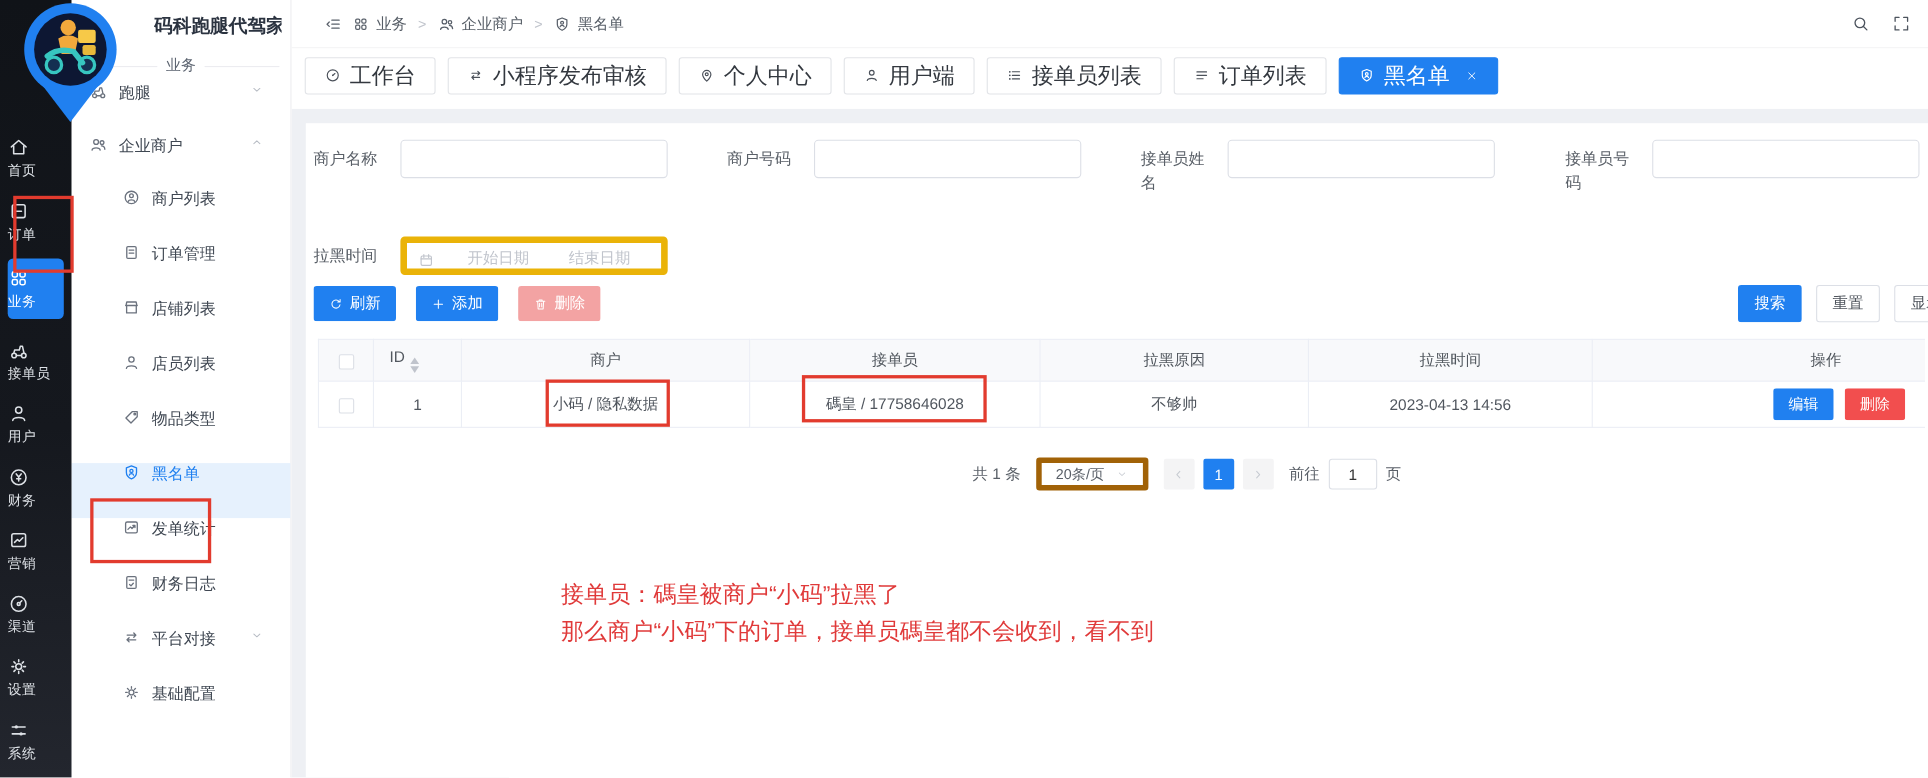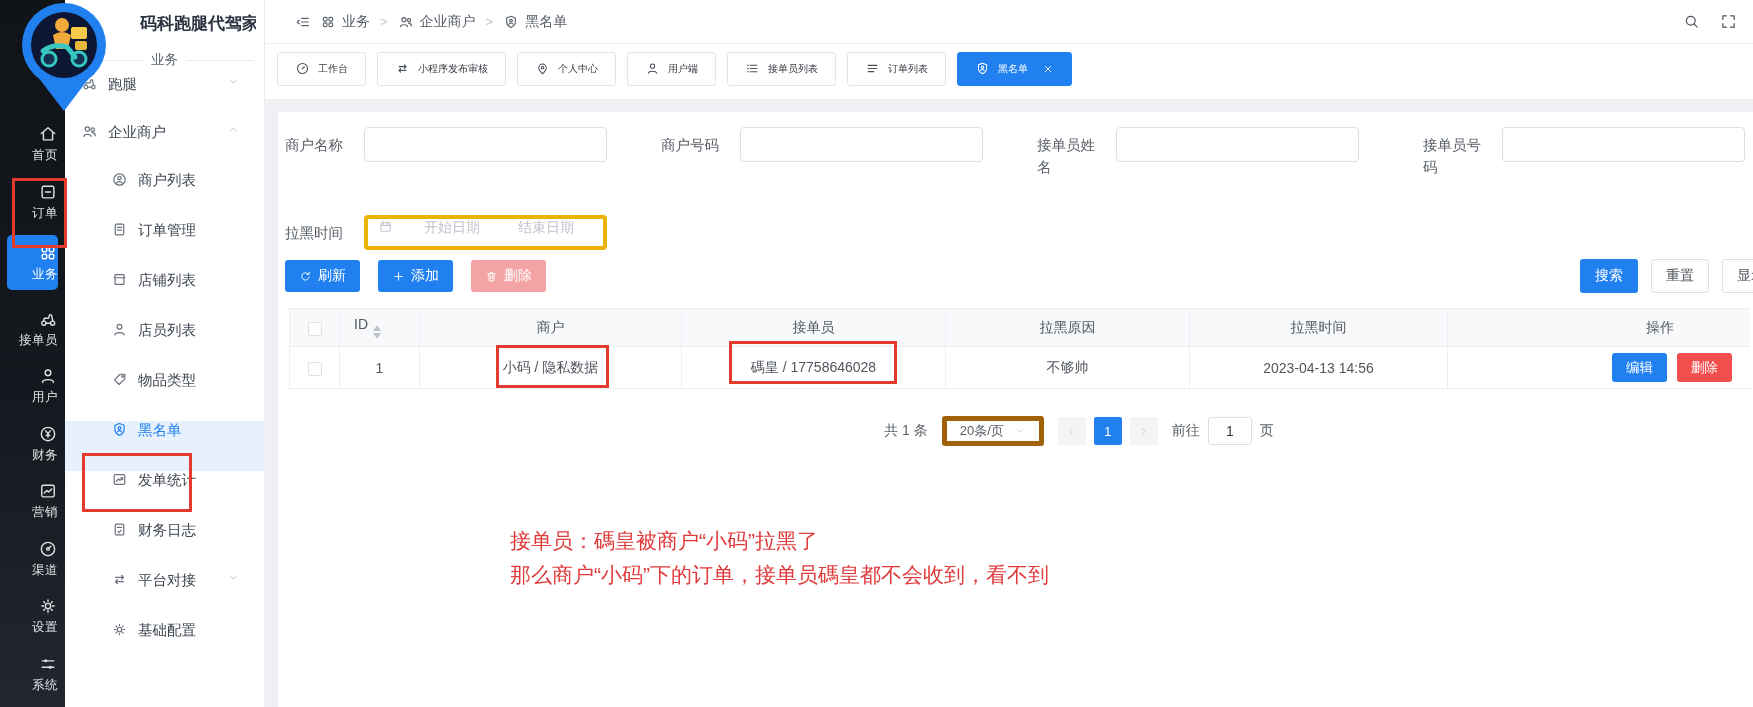--- a/index.html
+++ b/index.html
@@ -7,21 +7,21 @@
   body { font-family:"Liberation Sans","DejaVu Sans",sans-serif; background:#fff; }
   .page { position:relative; width:1753px; height:707px; overflow:hidden; background:#fff; }
   .ic { display:inline-flex; align-items:center; justify-content:center; flex:none; }
   .ic svg { width:100%; height:100%; display:block; }
 
   
   .rail { position:absolute; left:0; top:0; width:65px; height:707px;
           background:linear-gradient(180deg,#101318 0%,#15181e 55%,#23262e 100%);
           display:flex; flex-direction:column; align-items:center; padding-top:120px; z-index:5; }
   .rail-item { width:51px; height:56px; margin-bottom:9px; border-radius:5px; color:#dde1e6;
-               display:flex; flex-direction:column; align-items:flex-end; justify-content:center; cursor:pointer; }
+               display:flex; flex-direction:column; align-items:flex-start; justify-content:center; cursor:pointer; }
   .rail-item .ic { width:20px; height:20px; margin-bottom:3px; }
   .rail-item .lbl { font-size:12.5px; letter-spacing:.5px; }
   .rail-item.active { background:#2080f0; color:#fff; height:64px; margin-bottom:14px; }
 
   
   .logo { position:absolute; left:13px; top:1px; width:102px; height:112px; z-index:20; }
   .logo svg { width:100%; height:100%; }
 
   
   .sidebar { position:absolute; left:65px; top:0; width:200px; height:707px; background:#fff;
@@ -45,37 +45,37 @@
          padding:0 16px 0 30px; }
   .crumb { display:flex; align-items:center; gap:9px; color:#565d66; font-size:14px; }
   .crumb .ic { width:16px; height:16px; color:#5a616b; }
   .crumb .sep { color:#c0c4cc; font-size:13px; margin:0 1px; }
   .crumb-item { display:flex; align-items:center; gap:6px; cursor:pointer; }
   .hdr-right { margin-left:auto; display:flex; align-items:center; gap:20px; color:#4d545e; }
   .hdr-right .ic { width:17px; height:17px; cursor:pointer; }
 
   .tabbar { height:55px; background:#fff; display:flex; align-items:center; gap:11px; padding:0 0 6px 12px; }
   .tab { display:flex; align-items:center; gap:8px; height:34px; padding:0 17px; border:1px solid #e2e4e8;
-         border-radius:3px; background:#fff; color:#33383f; font-size:10px; cursor:pointer; white-space:nowrap; }
+         border-radius:3px; background:#fff; color:#33383f; font-size:20px; cursor:pointer; white-space:nowrap; }
   .tab .ic { width:15px; height:15px; color:#4b515a; }
   .tab.active { background:#2080f0; border-color:#2080f0; color:#fff; }
   .tab.active .ic { color:#fff; }
   .tab .x { margin-left:6px; width:12px; height:12px; color:#e8f1ff; }
 
   .content { position:absolute; top:99px; left:0; right:0; bottom:0; background:#eef0f4; padding:13px 0 0 13px; }
   .card { background:#fff; width:100%; height:100%; padding:15px 0 0 7px; position:relative; }
 
   
   .fgrid { display:grid; grid-template-columns:376px 376px 386px auto; row-gap:37px; width:1462px; }
   .field { display:flex; align-items:flex-start; }
   .field .flabel { width:64px; margin-right:15px; padding-top:7px; font-size:14.5px; color:#5a6068; line-height:22px; }
   .field input.txt { width:243px; height:35px; border:1px solid #dcdfe6; border-radius:4px; outline:none;
                      font-size:14px; color:#333; padding:0 10px; }
-  .daterange { width:243px; height:35px; border:4px solid #eab308; border-radius:4px; display:flex;
-               align-items:flex-start; padding:0 10px; color:#c0c4cc; font-size:14px; gap:0; }
+  .daterange { width:243px; height:35px; border:6px solid #eab308; border-radius:4px; display:flex;
+               align-items:flex-end; padding:0 10px; color:#c0c4cc; font-size:14px; gap:0; }
   .daterange .ic { width:15px; height:15px; color:#c0c4cc; margin-right:12px; }
   .daterange .ph { flex:1; text-align:center; }
 
   
   .toolbar { position:relative; margin-top:9px; display:flex; align-items:center; gap:18px; height:34px; }
   .btn { display:inline-flex; align-items:center; justify-content:center; gap:6px; height:32px; padding:0 13px;
          border-radius:3px; font-size:14px; cursor:pointer; border:1px solid transparent; white-space:nowrap; }
   .btn .ic { width:13px; height:13px; }
   .btn.blue { background:#2080f0; color:#fff; }
   .btn.pink { background:#f3a3a3; color:#fff; }

